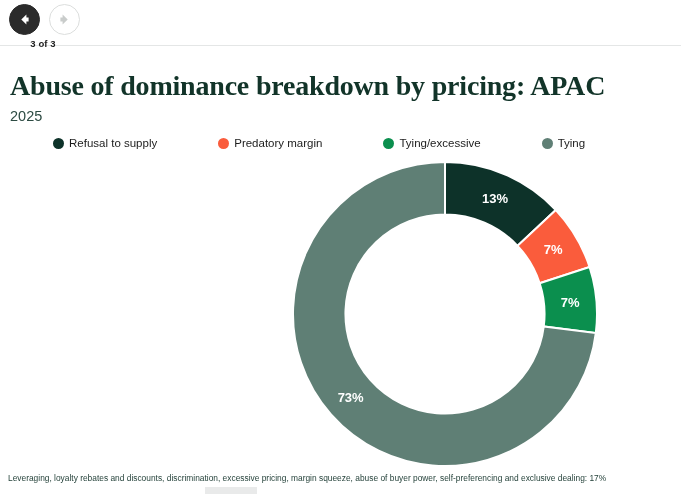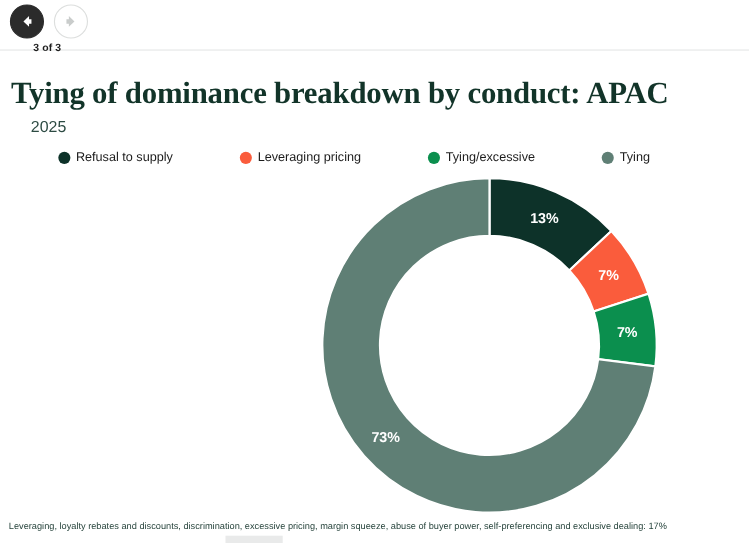--- a/index.html
+++ b/index.html
@@ -78,21 +78,20 @@
     color: #123429;
     letter-spacing: -0.2px;
     margin: 0;
     white-space: nowrap;
   }
   .chart-subtitle {
     font-size: 14.5px;
     line-height: 18px;
     color: #2d4b43;
     margin-top: 5px;
-    margin-left: 18px;
   }
 
   
   .legend {
     position: absolute;
     left: 9px;
     top: 137px;
     display: flex;
     align-items: center;
     gap: 17px;
@@ -174,32 +173,32 @@
     <div class="nav-btn next">
       <svg width="15" height="15" viewBox="0 0 15 15">
         <path d="M5.6 2.6 L10.7 7.5 L5.6 12.4 L5.6 9.6 L3.4 9.6 L3.4 5.4 L5.6 5.4 Z" fill="#c9cccb"></path>
       </svg>
     </div>
   </div>
   <div class="nav-counter">3 of 3</div>
 </div>
 
 <div class="header">
-  <h1 class="chart-title">Tying of dominance breakdown by conduct: APAC</h1>
+  <h1 class="chart-title">Abuse of dominance breakdown by pricing: APAC</h1>
   <div class="chart-subtitle">2025</div>
 </div>
 
 <div class="legend">
   <div class="legend-item">
     <span class="legend-swatch" style="background:#0d3229"></span>
     <span class="legend-label">Refusal to supply</span>
   </div>
   <div class="legend-item">
     <span class="legend-swatch" style="background:#fa5c3c"></span>
-    <span class="legend-label">Leveraging pricing</span>
+    <span class="legend-label">Predatory margin</span>
   </div>
   <div class="legend-item">
     <span class="legend-swatch" style="background:#0b8f4e"></span>
     <span class="legend-label">Tying/excessive</span>
   </div>
   <div class="legend-item">
     <span class="legend-swatch" style="background:#5f7f75"></span>
     <span class="legend-label">Tying</span>
   </div>
 </div>

